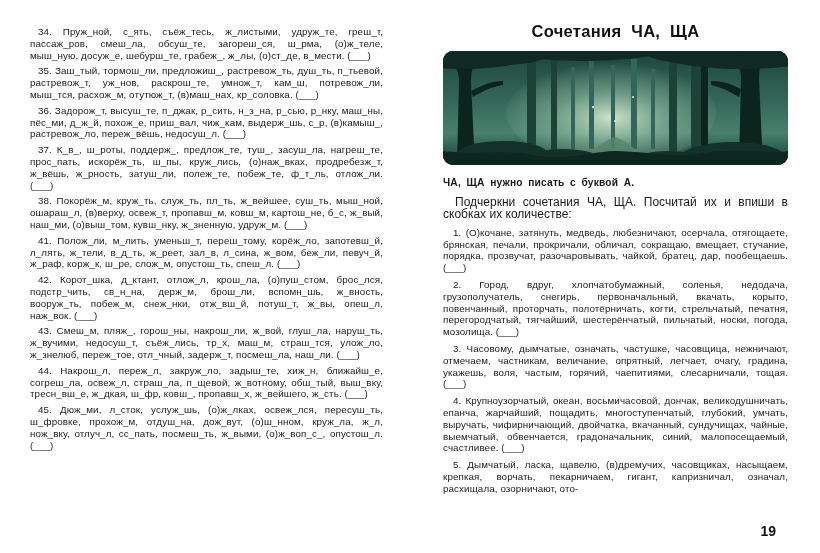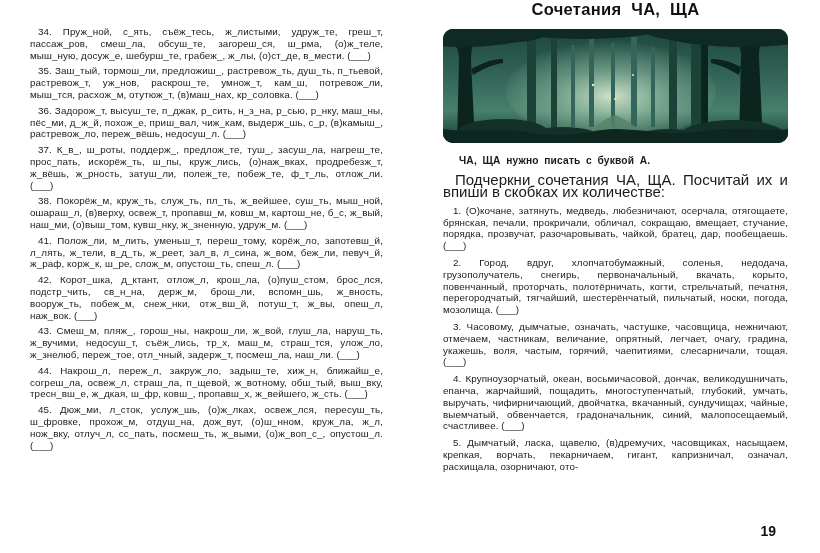--- a/index.html
+++ b/index.html
@@ -23,20 +23,21 @@
   }
   .page-left {
     left: 30px;
     width: 353px;
     padding-top: 26px;
     box-sizing: border-box;
   }
   .page-right {
     left: 443px;
     width: 345px;
+    padding-top: 22px;
     box-sizing: border-box;
   }
   .exercise {
     margin: 0 0 4px 0;
     font-size: 9.8px;
     line-height: 11.8px;
     text-align: justify;
     text-indent: 8px;
     letter-spacing: 0.1px;
   }
@@ -60,29 +61,29 @@
   .illustration {
     width: 345px;
     height: 114px;
     border-radius: 10px;
     overflow: hidden;
     margin: 0 0 12px 0;
     background: #1d453c;
   }
   .illustration svg { display: block; width: 100%; height: 100%; }
   .rule {
-    margin: 0 0 8px 16px;
+    margin: 0 0 8px 0;
     font-size: 10.2px;
     font-weight: bold;
     word-spacing: 2.5px;
     letter-spacing: 0.2px;
   }
   .task {
     margin: 0 0 6px 0;
-    font-size: 15px;
+    font-size: 12px;
     line-height: 12.4px;
     text-align: justify;
     text-indent: 12px;
   }
   .item {
     margin: 0 0 5px 0;
     font-size: 9.8px;
     line-height: 11.8px;
     text-align: justify;
     text-indent: 10px;

